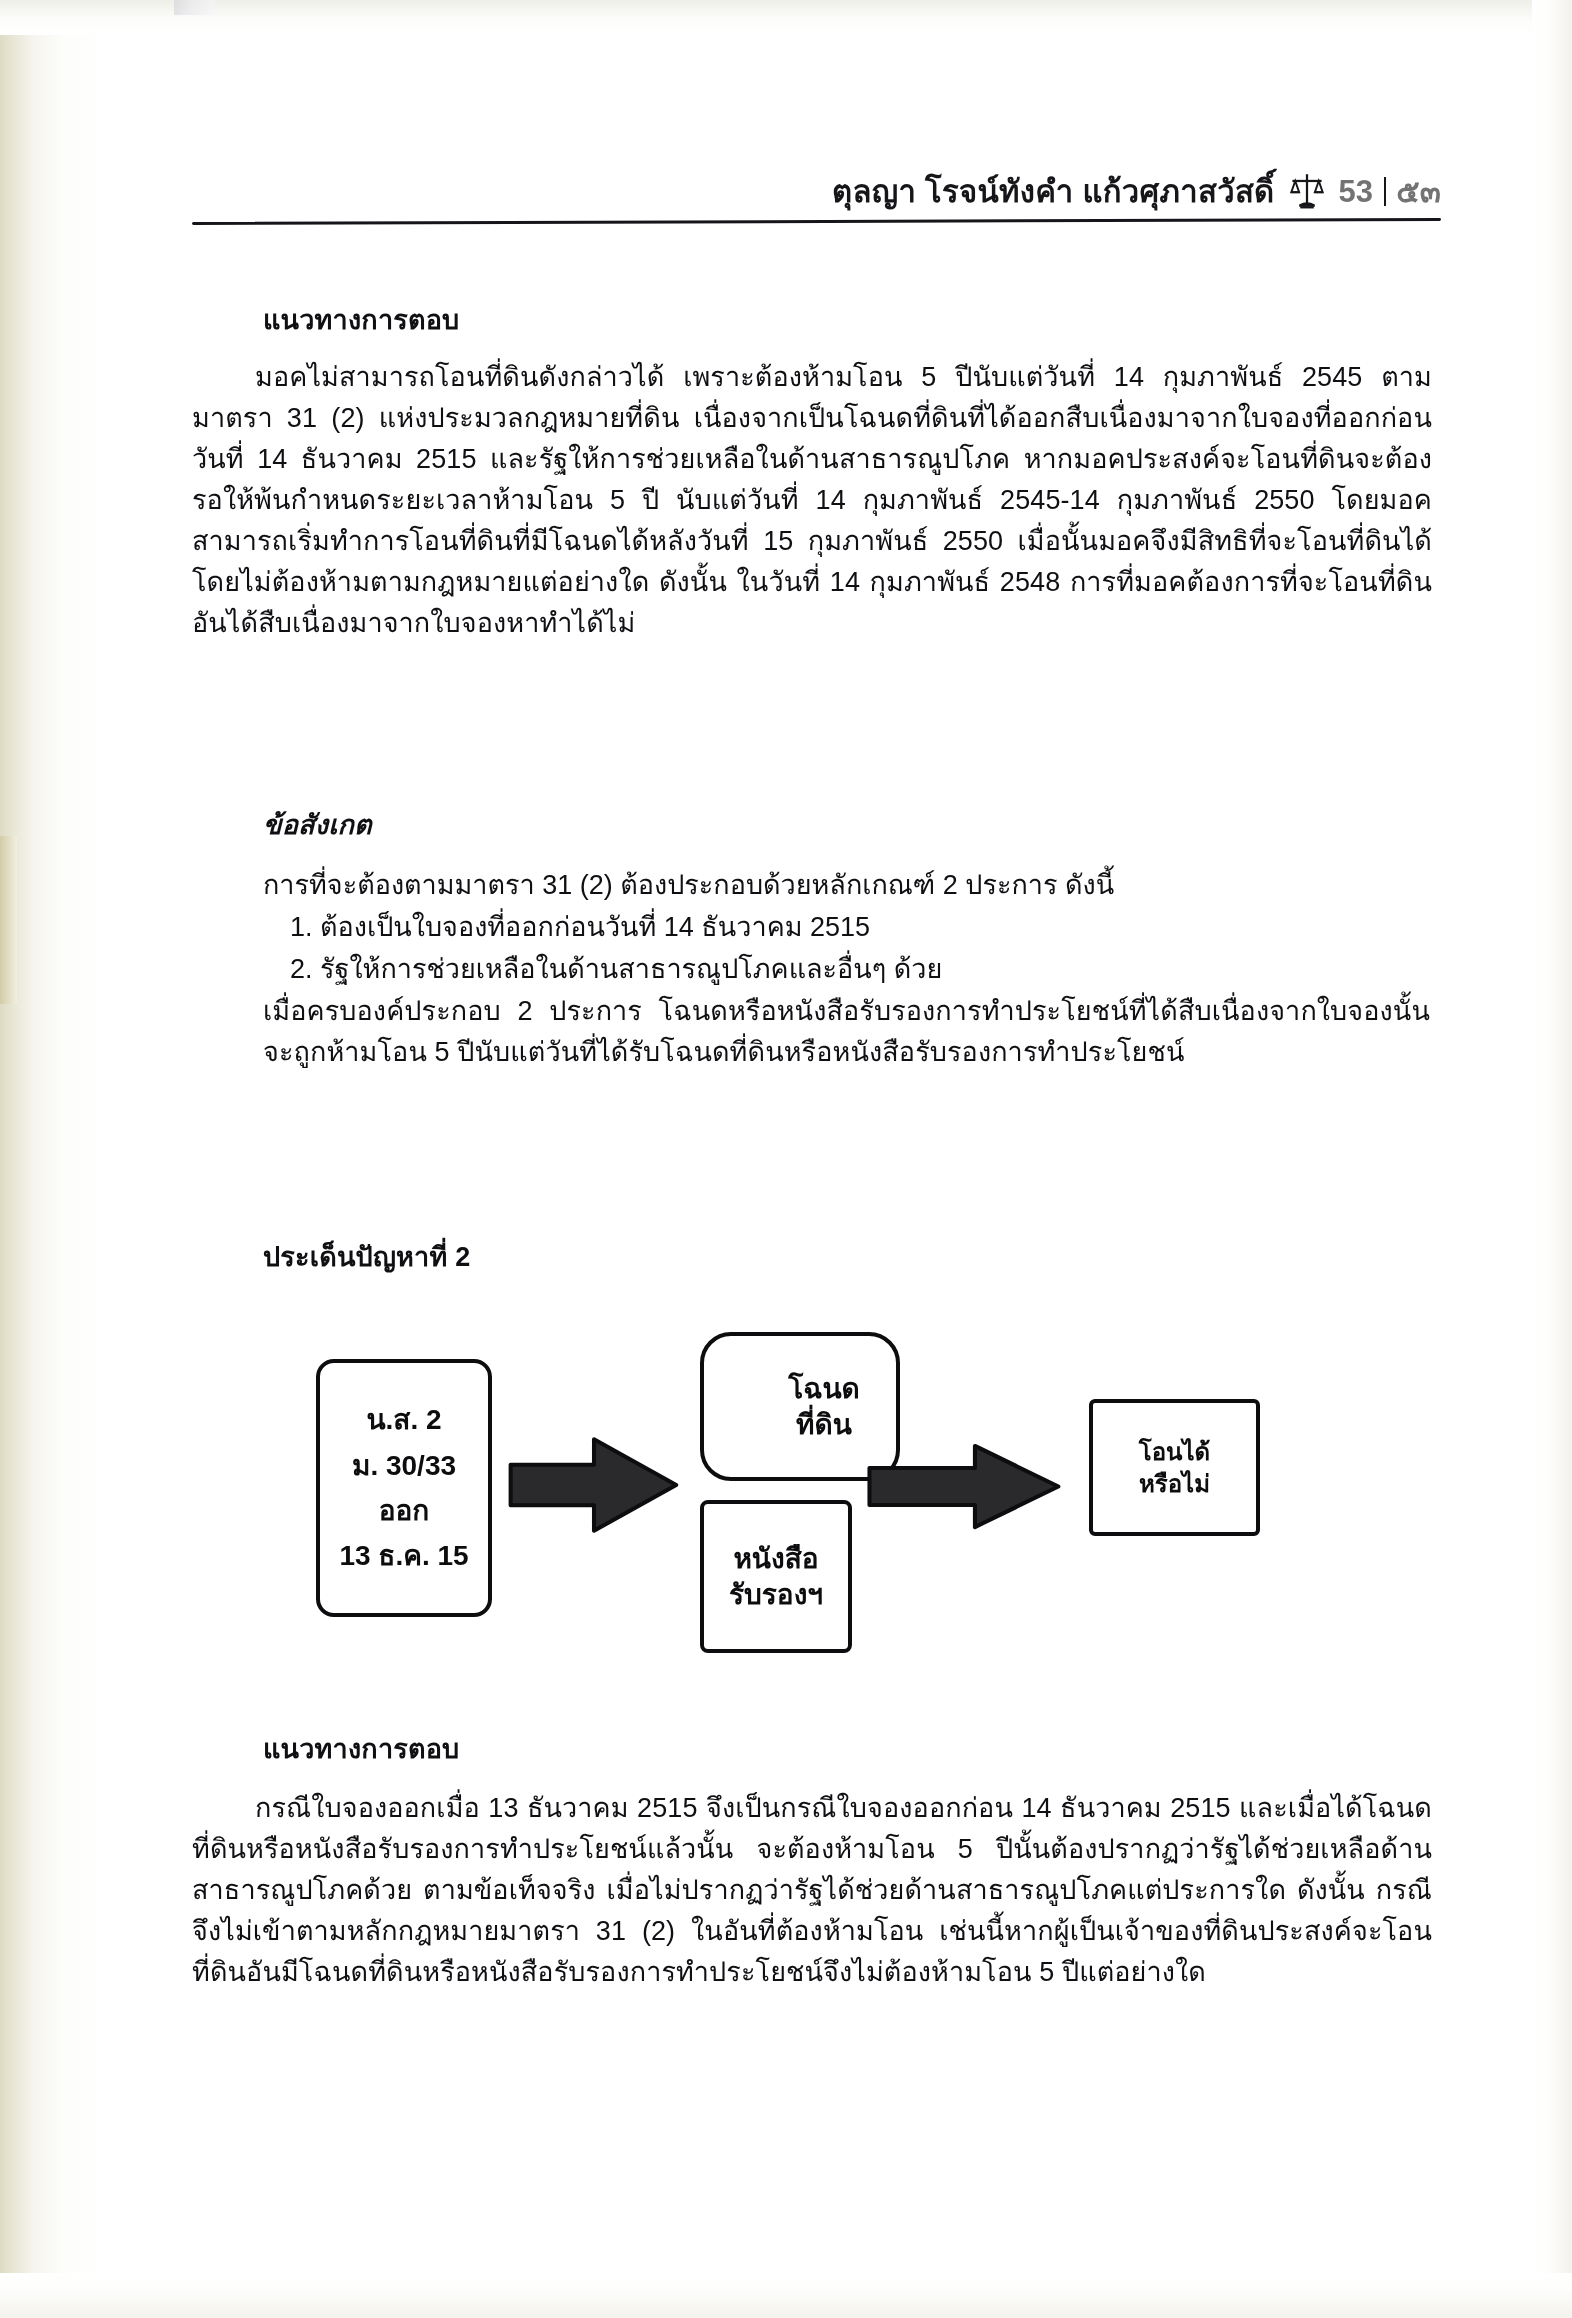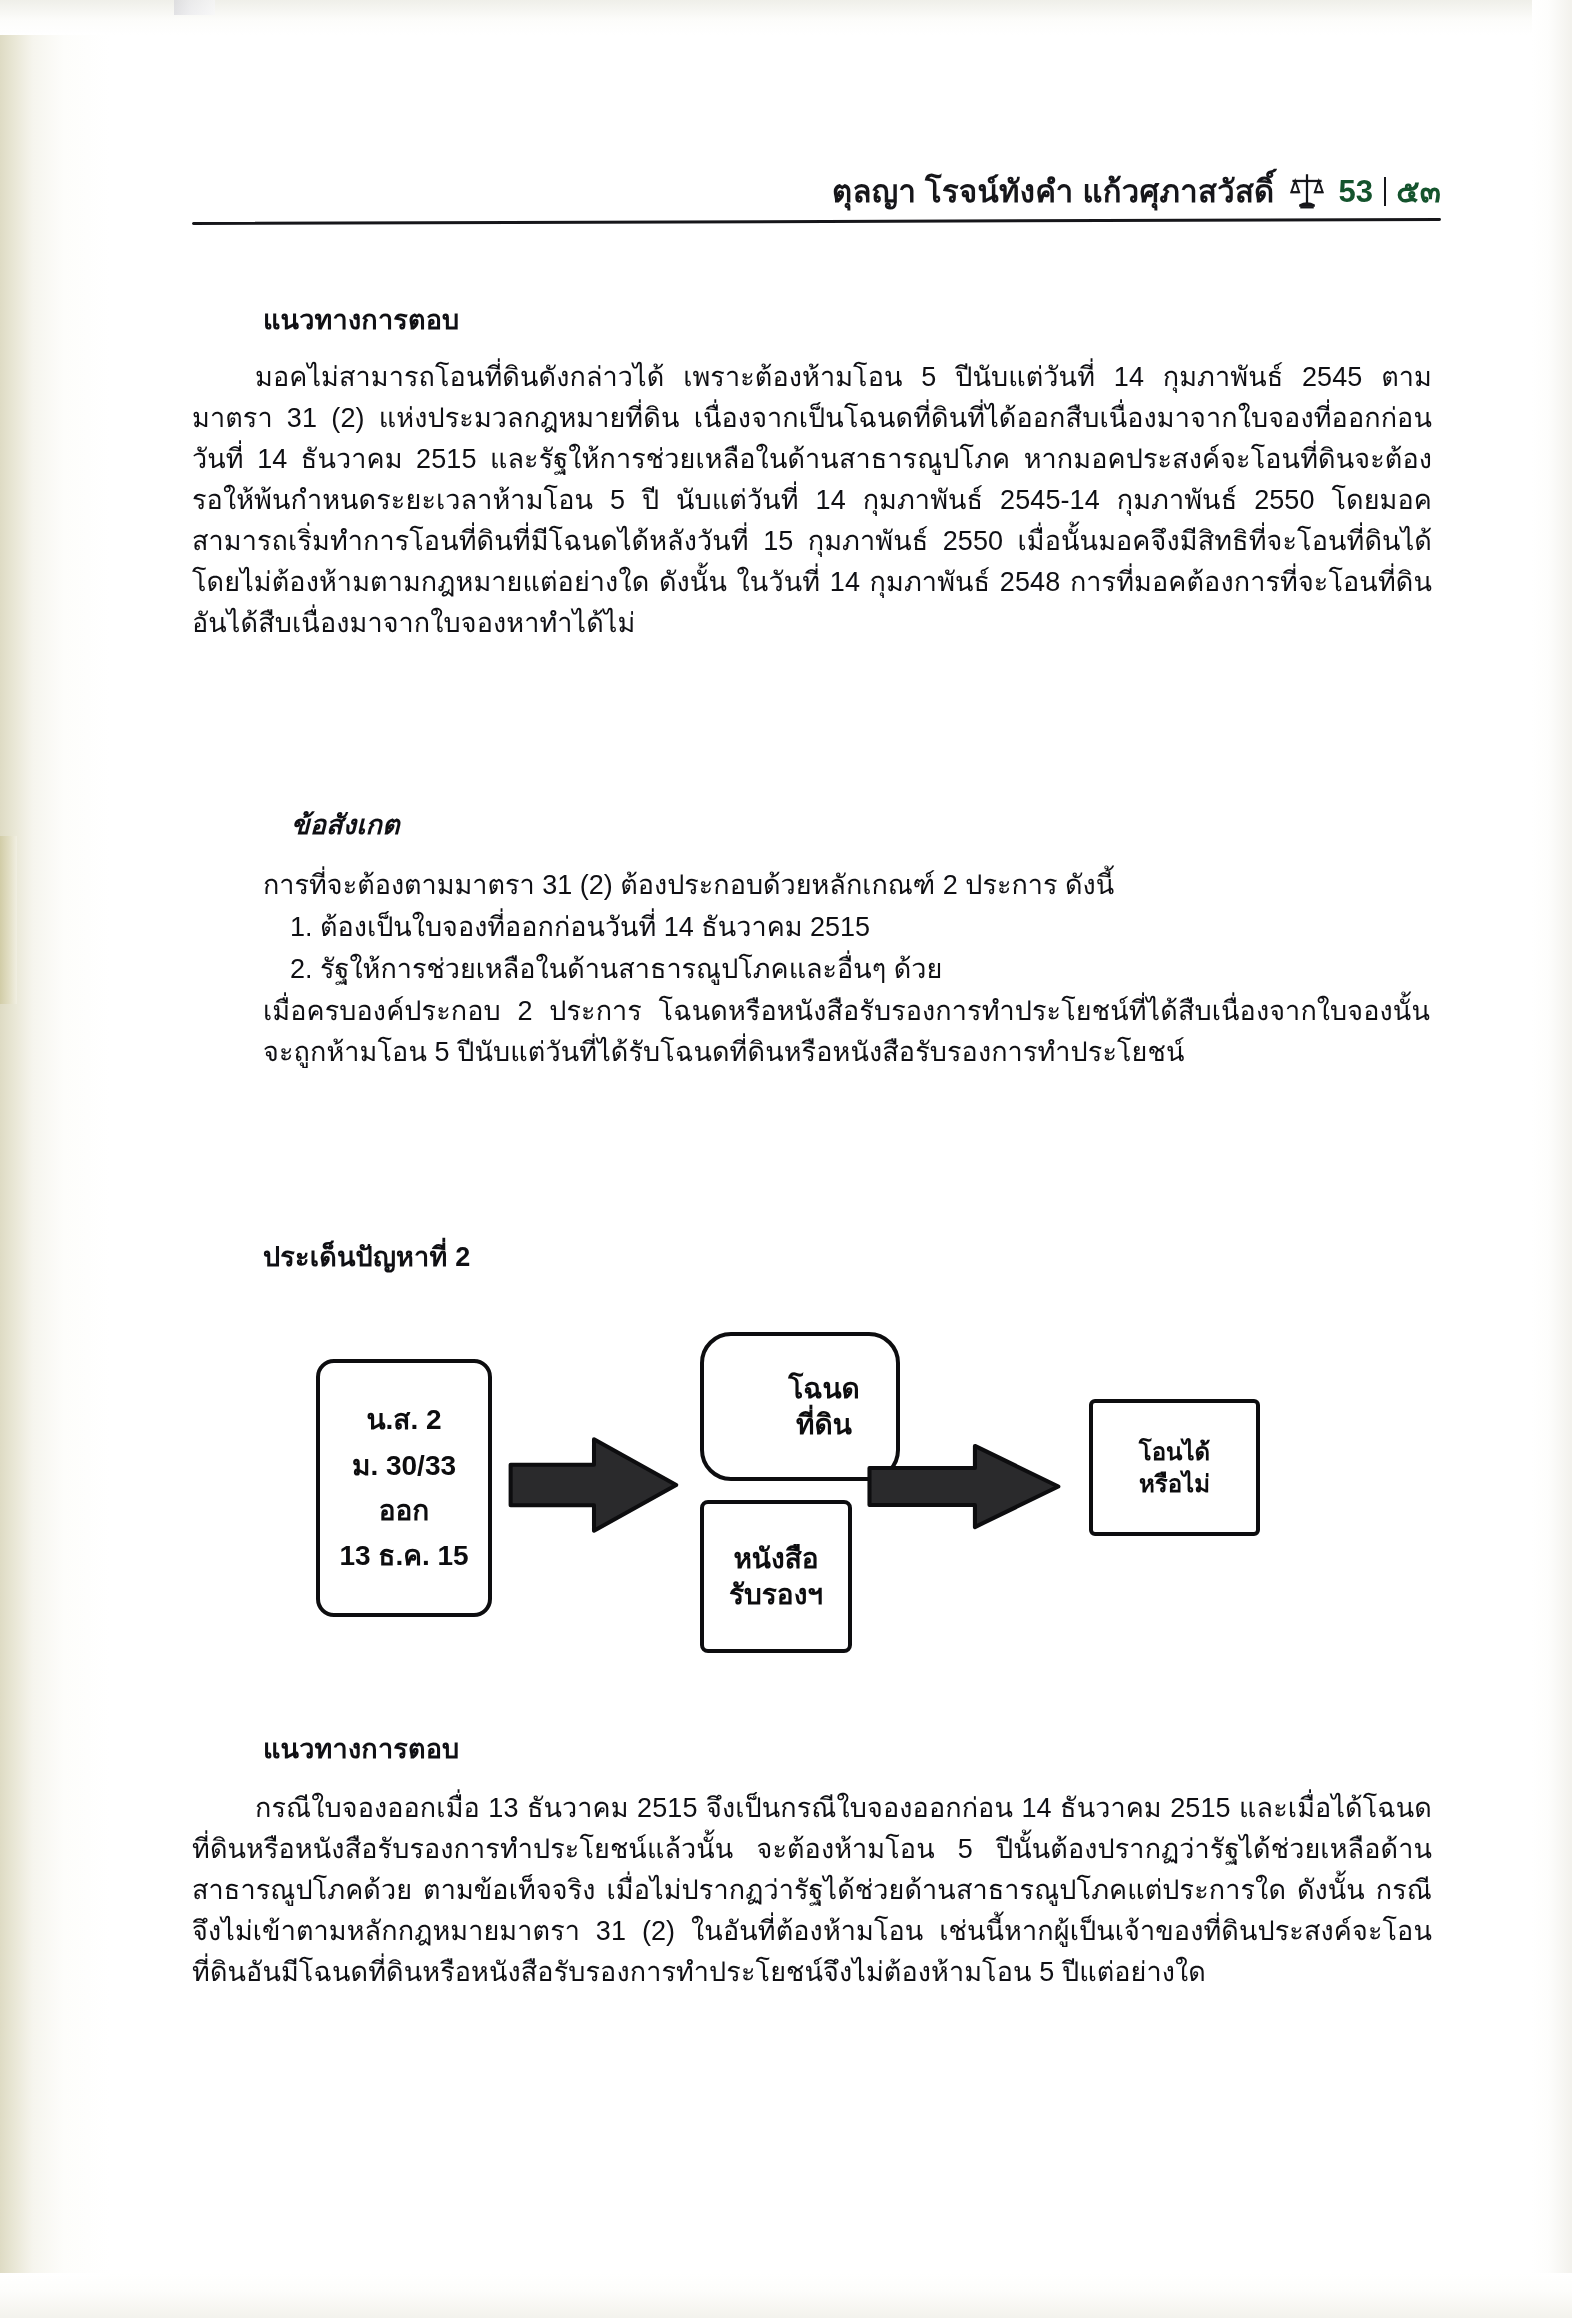--- a/index.html
+++ b/index.html
@@ -76,21 +76,21 @@
   }
   .scales-icon{
     width:36px; height:37px;
     display:block;
     flex:0 0 auto;
     margin-bottom:-2.3px;
   }
   .runhead-folio{
     font-size:31px;
     font-weight:700;
-    color:#14532d;
+    color:#737373;
     line-height:1;
     display:flex;
     align-items:center;
     gap:10.5px;
     white-space:nowrap;
   }
   .folio-sep{
     display:inline-block;
     width:2.3px; height:29px;
     background:#16161a;
@@ -106,21 +106,21 @@
 
   
   .block{ position:absolute; }
   .heading{
     font-size:27px;
     font-weight:700;
     color:#101014;
     line-height:1.18;
     letter-spacing:0.2px;
   }
-  .heading.italic{ font-style:italic;margin-left:28px; }
+  .heading.italic{ font-style:italic; }
   .para{
     font-size:27px;
     font-weight:400;
     color:#101014;
     line-height:1.52;
     letter-spacing:0.1px;
     text-align:justify;
   }
   .para.just{ text-align-last:left; }
   .para .ind{ display:inline-block; width:63px; }

